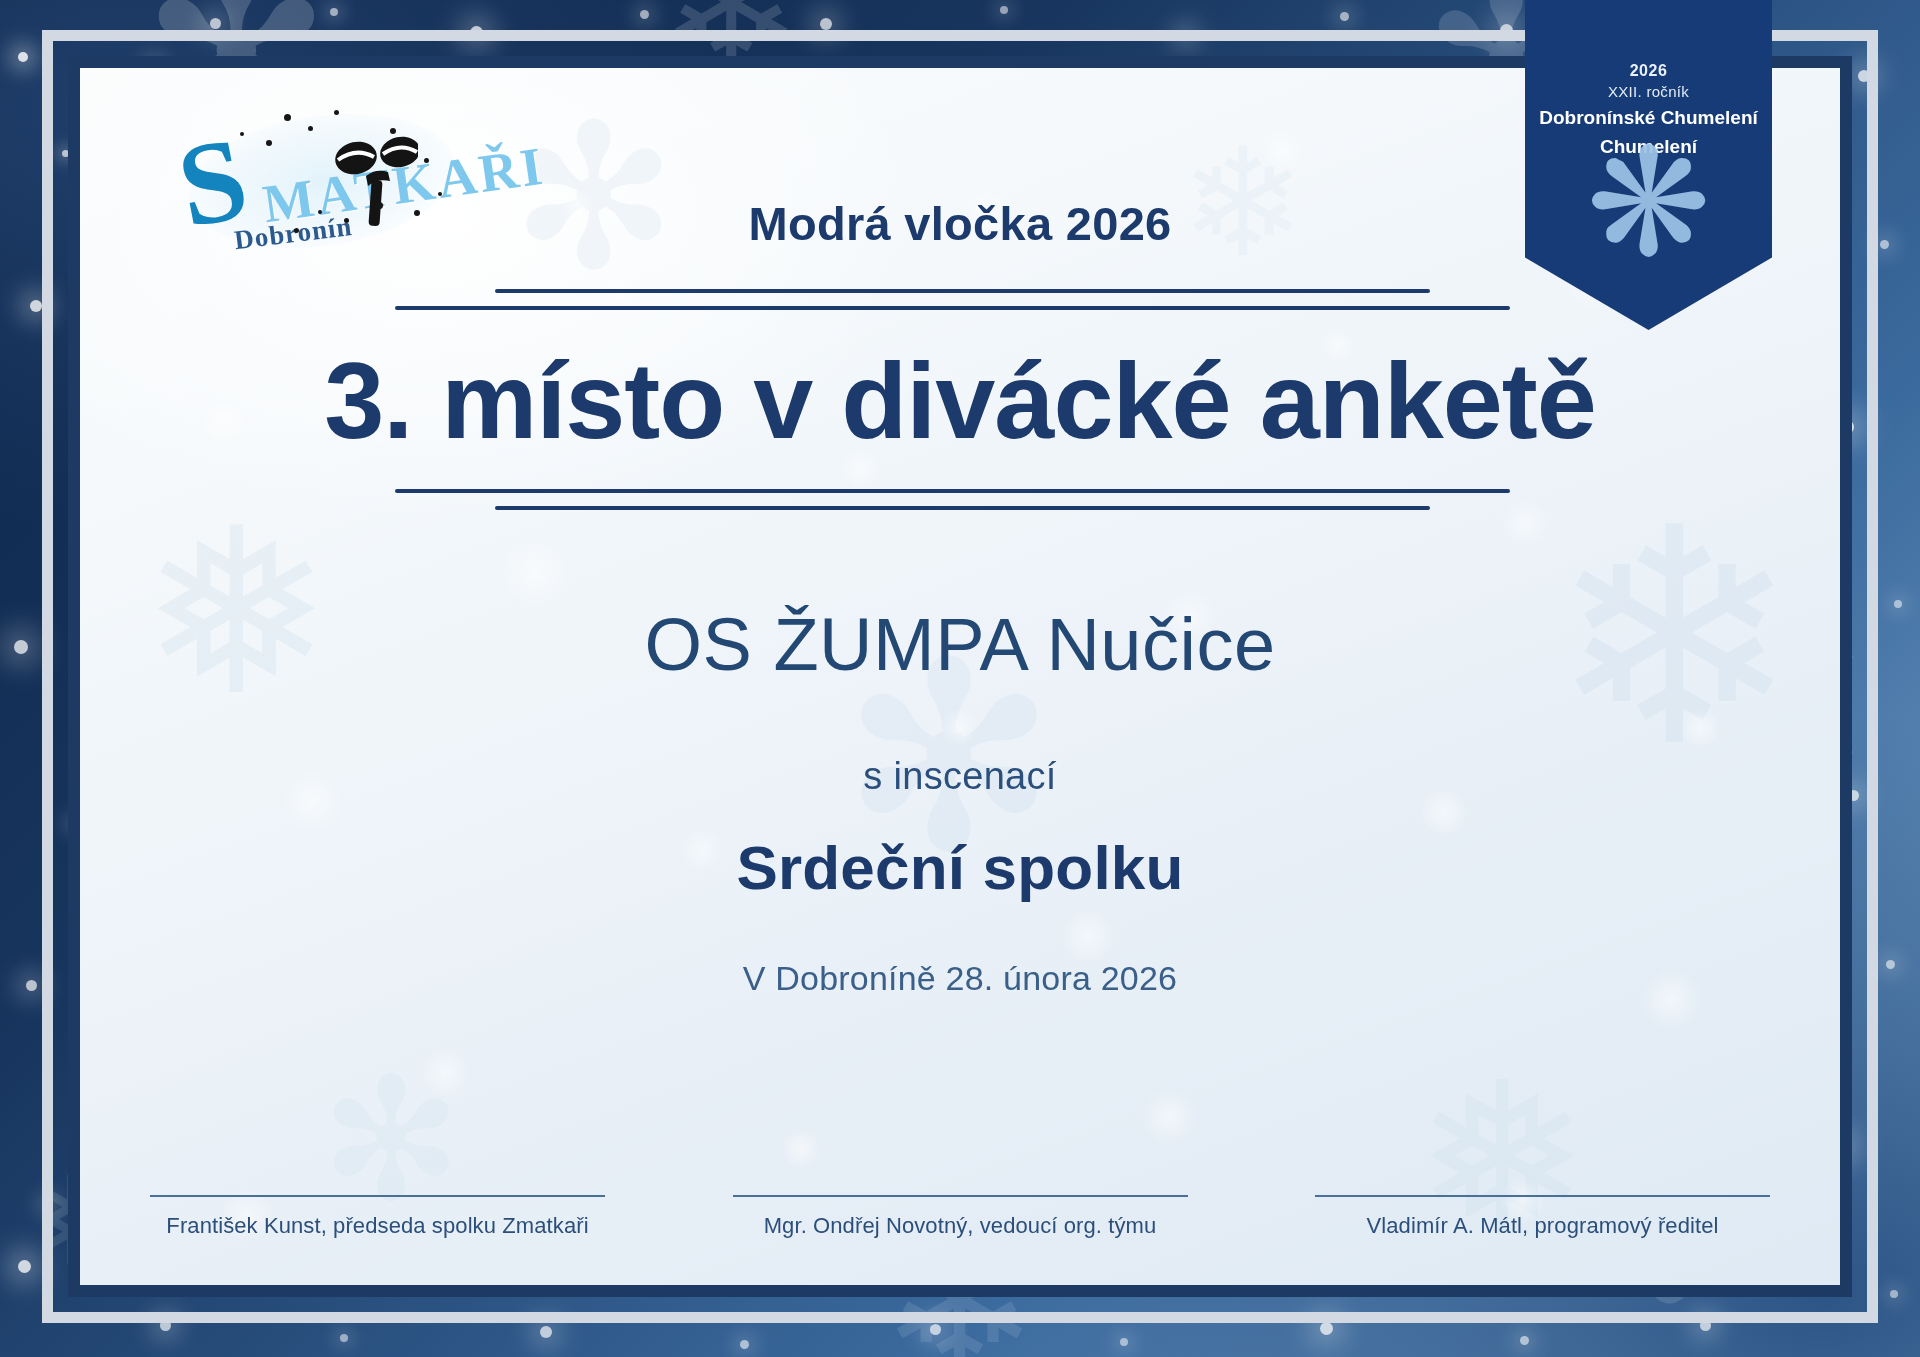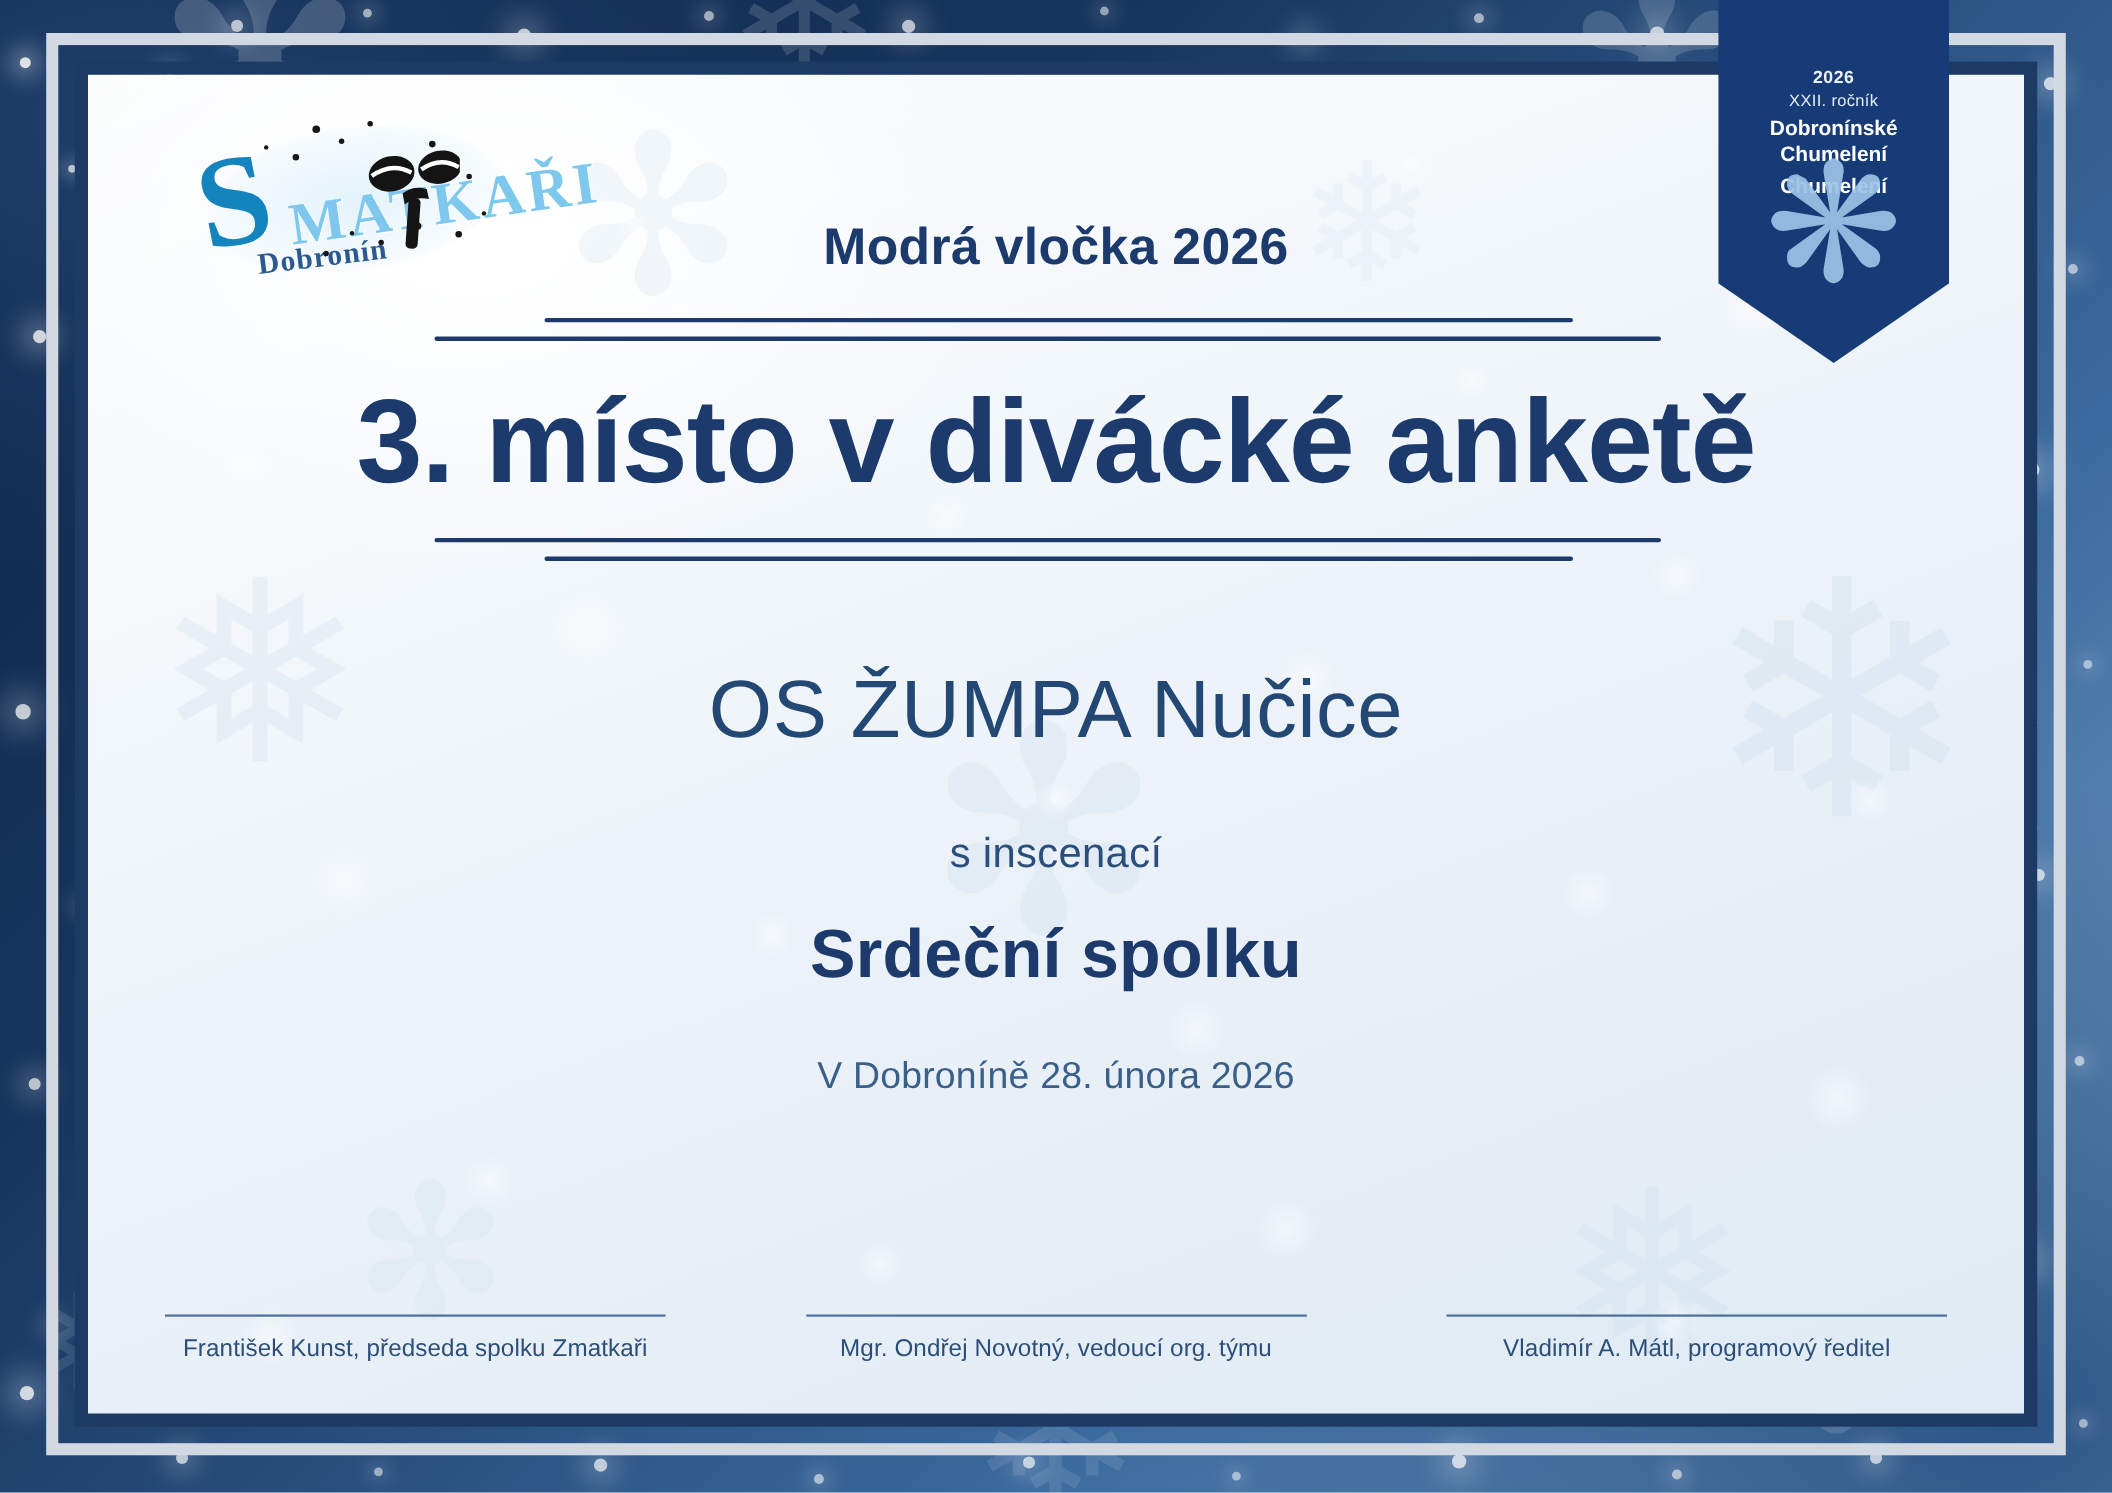--- a/index.html
+++ b/index.html
@@ -150,21 +150,21 @@
     position: absolute;
     left: 150px; top: 30px;
     width: 92px; height: 96px;
     pointer-events: none;
   }
 
   
   .ribbon {
     position: absolute;
     right: 148px; top: 0;
-    width: 210px; height: 330px;
+    width: 247px; height: 330px;
     background: #163b76;
     clip-path: polygon(0 0, 100% 0, 100% 78%, 50% 100%, 0 78%);
     box-shadow: -3px 0 10px rgba(0,0,0,.18);
   }
   .ribbon-year {
     margin-top: 62px;
     text-align: center;
     color: #eaf1fa;
     font-size: 16px;
     font-weight: bold;

